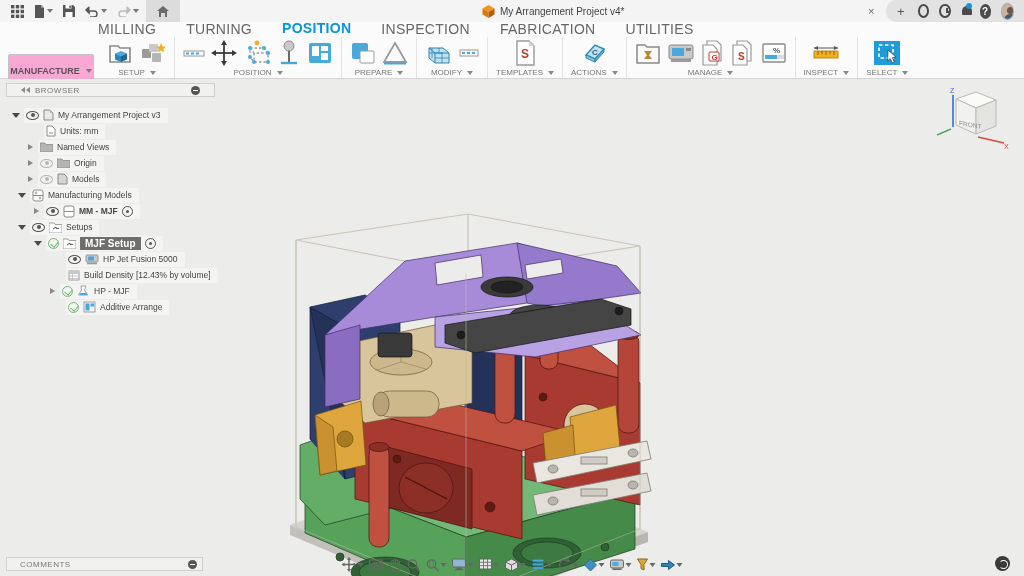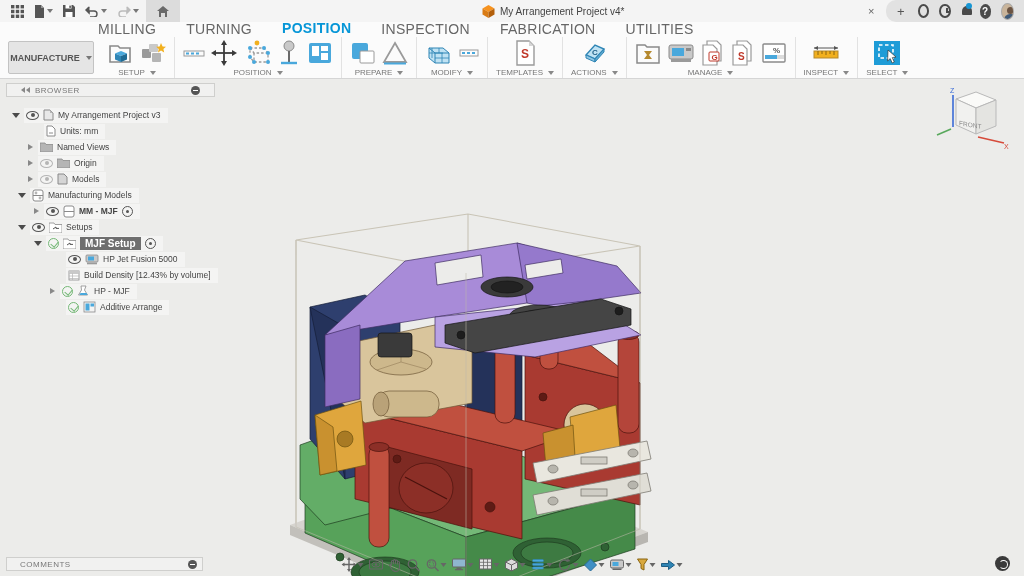--- a/index.html
+++ b/index.html
@@ -29,21 +29,21 @@
   .avatar::before { content:""; position:absolute; left:5px; top:3px; width:7px; height:7px; border-radius:50%; background:#6b5443; }
   .avatar::after { content:""; position:absolute; left:2px; top:10px; width:13px; height:8px; border-radius:6px 6px 0 0; background:#3f5a78; }
 
   
   .tabsrow { position:absolute; left:0; top:22px; width:1024px; height:15px; background:#fbfbfb; display:flex; align-items:center; gap:26px; padding-left:96px; }
   .wtab { font-size:14px; color:#666; letter-spacing:.3px; cursor:pointer; padding:1px 2px 2px; }
   .wtab.active { color:#0696d7; font-weight:bold; border-bottom:2px solid #0696d7; }
 
   
   .toolbar { position:absolute; left:0; top:37px; width:1024px; height:42px; background:#fbfbfb; border-bottom:1px solid #d5d5d5; display:flex; }
-  .manufacture { position:absolute; left:8px; top:4px; width:86px; height:33px; border:1px solid #c3c3c3; border-radius:2px; background:#e5e5e5; display:flex; align-items:center; justify-content:center; gap:4px; cursor:pointer; }
+  .manufacture { position:absolute; left:8px; top:17px; width:86px; height:33px; border:1px solid #c3c3c3; border-radius:2px; background:#f9a8d4; display:flex; align-items:center; justify-content:center; gap:4px; cursor:pointer; }
   .manufacture span { font-size:9px; font-weight:bold; color:#555; }
   .tgroups { display:flex; margin-left:100px; height:100%; }
   .tgroup { display:flex; flex-direction:column; align-items:center; padding:2px 8px 0; border-right:1px solid #e2e2e2; }
   .tgroup:last-child { border-right:none; }
   .ticons { display:flex; align-items:center; gap:6px; height:28px; }
   .tlabel { display:flex; align-items:center; gap:3px; font-size:8px; color:#777; cursor:pointer; margin-top:1px; }
   .tlabel .caret { border-top-color:#888; }
   .tico { cursor:pointer; display:block; }
 
   

